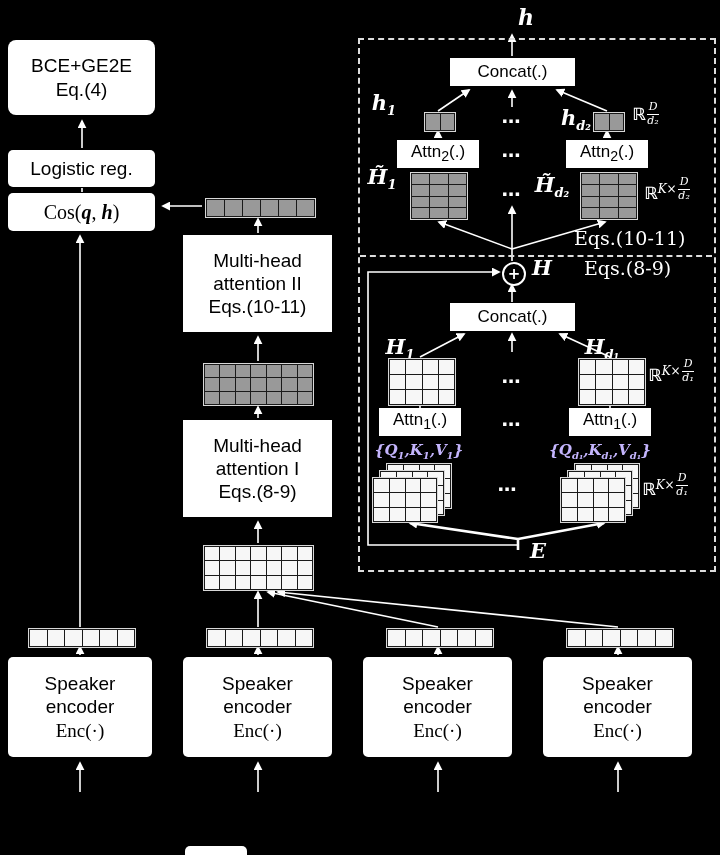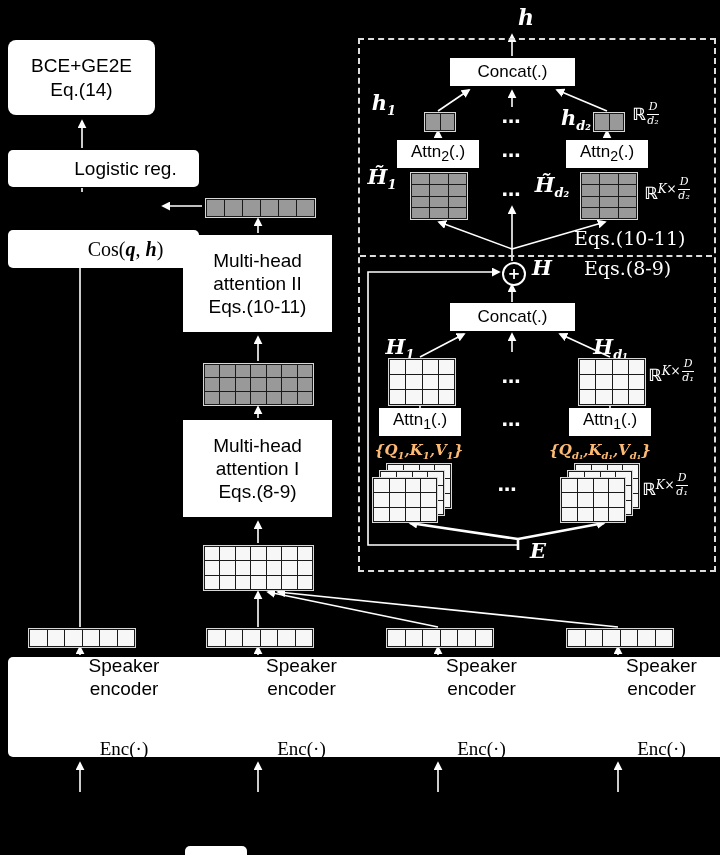--- a/index.html
+++ b/index.html
@@ -2,22 +2,22 @@
 <html><head>
 <meta charset="utf-8">
 <style>
   html,body{margin:0;padding:0;background:#000;}
   #stage{position:relative;width:720px;height:855px;background:#000;overflow:hidden;
          font-family:"Liberation Sans",sans-serif;}
   .box{position:absolute;background:#fff;color:#000;display:flex;flex-direction:column;
        align-items:center;justify-content:center;text-align:center;line-height:1.22;
        font-size:19px;font-family:"Liberation Sans",sans-serif;}
   .rounded{border-radius:8px;}
-  .rounded-sm{border-radius:5px;padding-left:44px;}
-  .serif{font-family:"Liberation Serif",serif;margin-top:37px;}
+  .rounded-sm{border-radius:5px;}
+  .serif{font-family:"Liberation Serif",serif;}
   .small-box{font-size:17px;}
   .vec{position:absolute;display:grid;gap:1px;padding:1px;background:#1a1a1a;border:1px solid #d8d8d8;}
   .vec.gray > div{background:#999;}
   .vec.white > div{background:#f7f7f7;}
   .stack{position:absolute;}
   .stack .vec{position:absolute;}
   .wlabel{position:absolute;color:#fff;font-family:"DejaVu Serif",serif;font-size:21px;text-align:center;}
   .bi{font-weight:bold;font-style:italic;}
   .wlabel sub{font-size:13px;font-style:italic;}
   .eqs{position:absolute;color:#fff;font-family:"DejaVu Serif",serif;font-size:19px;}
@@ -27,21 +27,21 @@
   .sup{display:inline-flex;align-items:center;gap:1px;transform:translateY(-6px);
        font-size:12px;font-style:italic;}
   .frac{display:inline-block;text-align:center;font-size:11px;line-height:1.15;vertical-align:middle;}
   .frac .num{display:block;border-bottom:1px solid #fff;padding:0 2px;}
   .frac .den{display:block;}
   .dashed-panel{position:absolute;border:2px dashed #ddd;background:transparent;}
   .dashed-divider{position:absolute;border-top:2px dashed #ddd;height:0;}
   .plus-node{position:absolute;width:20px;height:20px;border:2px solid #fff;border-radius:50%;
              background:#000;color:#fff;display:flex;align-items:center;justify-content:center;
              font:bold 15px "DejaVu Sans",sans-serif;line-height:1;}
-  .qkv{position:absolute;color:#fdba74;font-family:"DejaVu Serif",serif;font-size:15px;
+  .qkv{position:absolute;color:#c4b5fd;font-family:"DejaVu Serif",serif;font-size:15px;
        font-weight:bold;font-style:italic;text-align:center;white-space:nowrap;}
   .qkv sub{font-size:10px;}
   svg.overlay{position:absolute;left:0;top:0;pointer-events:none;}
   .fragment{position:absolute;background:#fff;border-radius:5px 5px 0 0;}
 </style>
 </head>
 <body>
 
 <div id="stage">
 
@@ -91,21 +91,21 @@
     </g>
     <g stroke="#fff" stroke-width="2.6" fill="none">
       <path d="M518,539 L410,523" marker-end="url(#ah)"></path>
       <path d="M518,539 L604,523" marker-end="url(#ah)"></path>
       <path d="M518,550 L518,539"></path>
     </g>
   </svg>
 
   <div class="box rounded" style="left:8px;top:40px;width:147px;height:75px;">
     <span>BCE+GE2E</span>
-    <span>Eq.(14)</span>
+    <span>Eq.(4)</span>
   </div>
 
   <div class="box rounded-sm" style="left:8px;top:150px;width:147px;height:37px;">
     <span>Logistic reg.</span>
   </div>
 
   <div class="box rounded-sm serif" style="left:8px;top:193px;width:147px;height:38px;font-size:20px;">
     <span>
       <span>Cos(</span><span class="bi">q</span><span>, </span><span class="bi">h</span><span>)</span>
     </span>
@@ -337,21 +337,21 @@
   </div>
   <div class="eqs" style="left:584px;top:257px;">Eqs.(8-9)</div>
 
   <div class="box small-box" style="left:450px;top:303px;width:125px;height:28px;">
     <span>Concat(.)</span>
   </div>
 
   <div class="wlabel bi" style="left:378px;top:334px;width:44px;">
     <span>H</span><sub>1</sub>
   </div>
-  <div class="wlabel bi" style="left:576px;top:334px;width:52px;text-align:right;">
+  <div class="wlabel bi" style="left:576px;top:334px;width:52px;">
     <span>H</span><sub>d₁</sub>
   </div>
 
   <div class="vec white" style="left: 388px; top: 358px; width: 64px; height: 44px; grid-template-columns: repeat(4, 1fr);">
       <div></div>
       <div></div>
       <div></div>
       <div></div>
       <div></div>
       <div></div>

